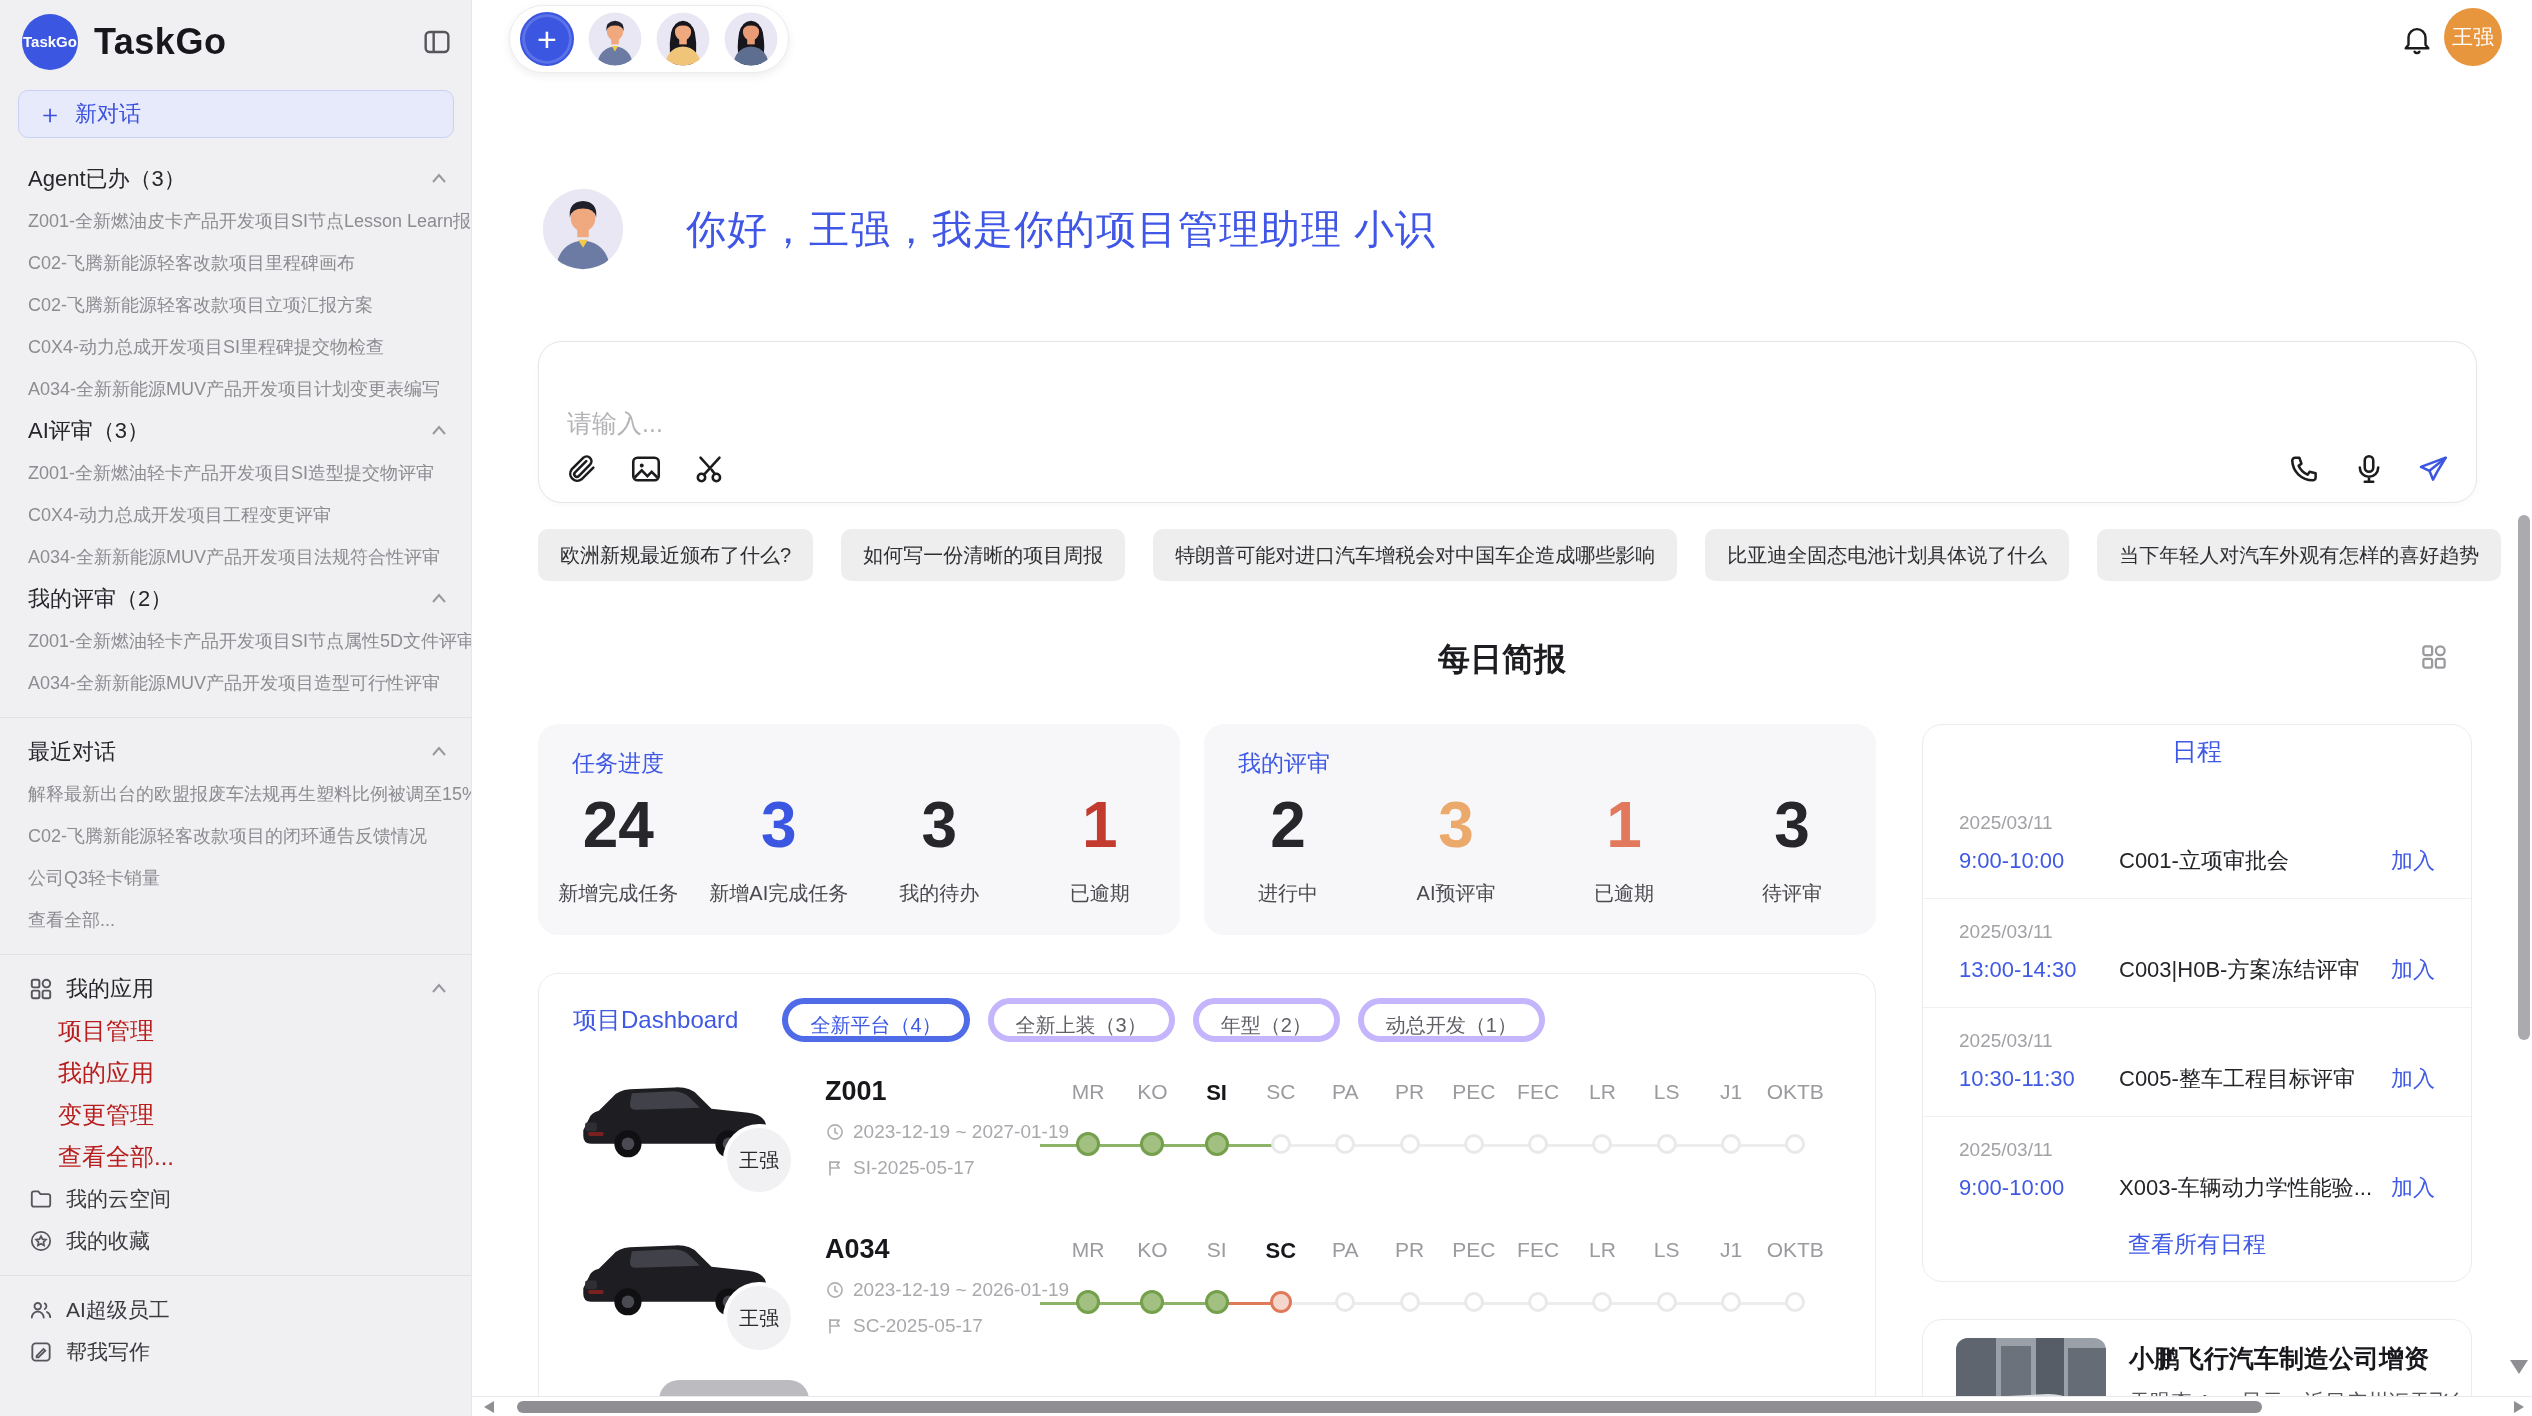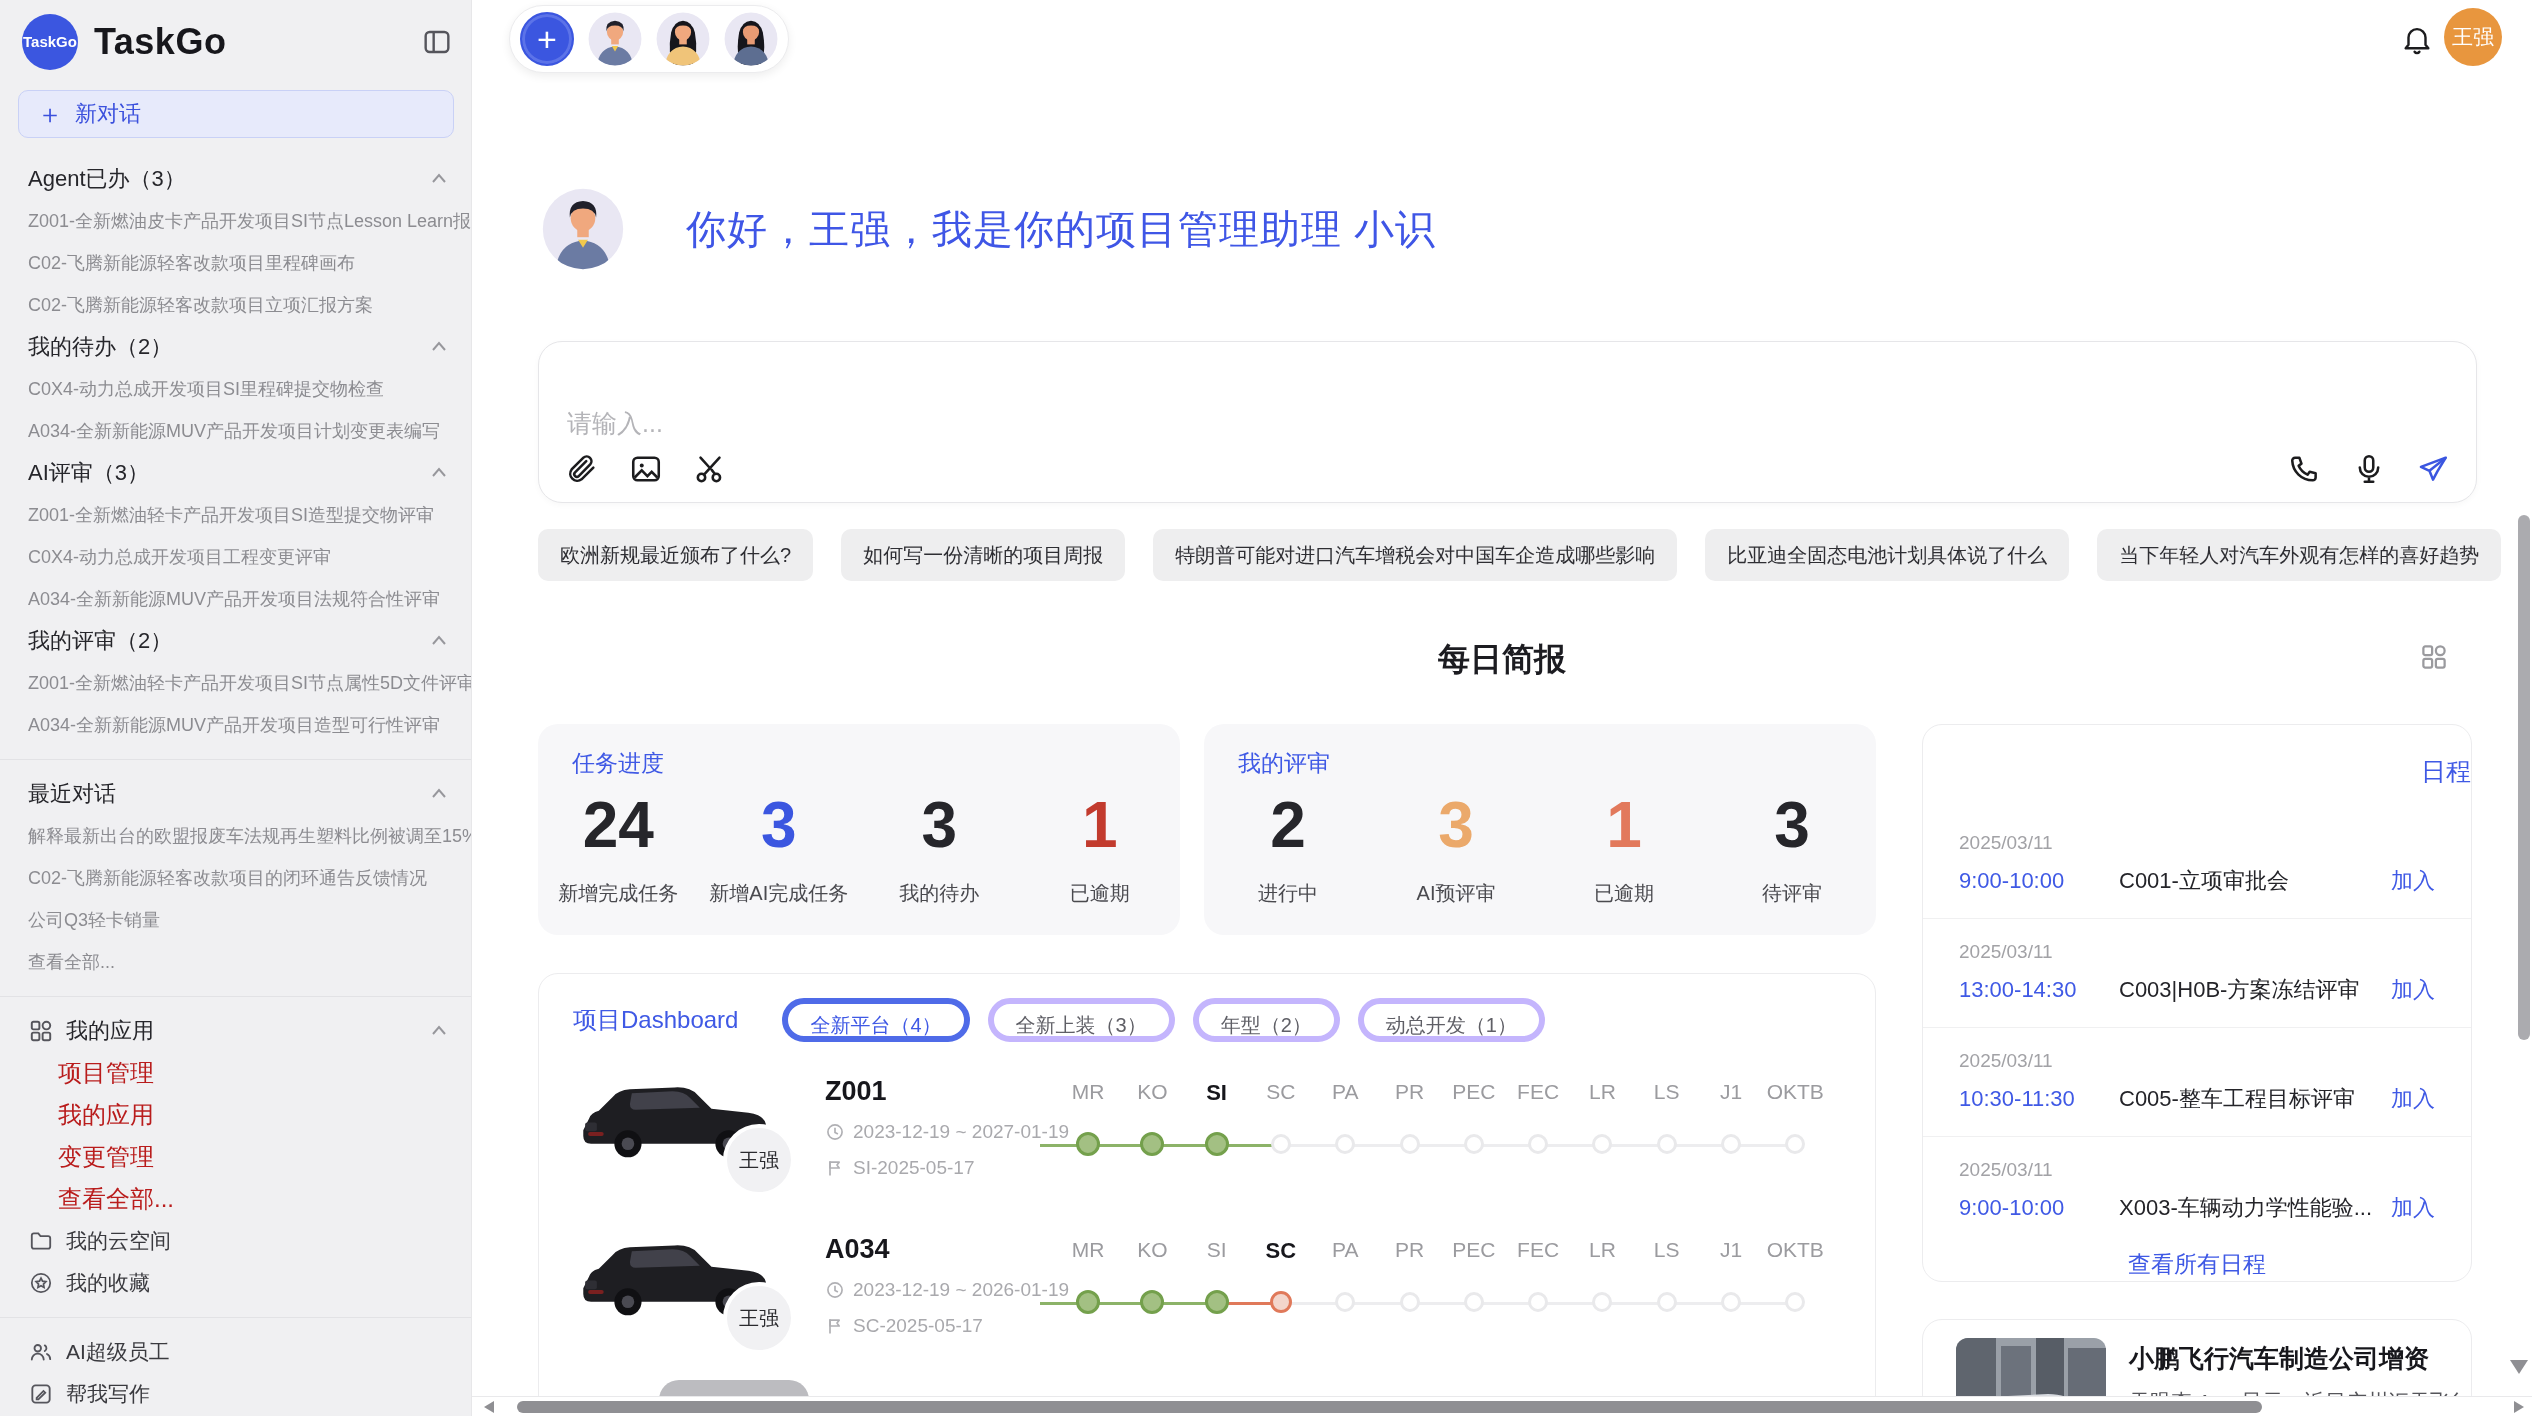--- a/index.html
+++ b/index.html
@@ -100,21 +100,21 @@
   .ms-label.cur { color:#17171c; font-weight:700; font-size:22px; }
   .ms-seg { position:absolute; top:80px; height:3px; }
   .ms-node { position:absolute; top:70px; transform:translateX(-50%); border-radius:50%; }
   .ms-node.empty { width:20px; height:20px; background:#fff; border:3px solid #e9e9eb; }
   .ms-node.done { width:24px; height:24px; background:#a3c083; border:3px solid #74a04c; top:68px; }
   .ms-node.overdue { width:22px; height:22px; background:#f3d6cc; border:3px solid #e0795a; top:69px; }
   .sliver { position:absolute; left:120px; top:406px; width:150px; height:40px; background:#bcbcc0; border-radius:20px; }
 
   .sched-card { position:absolute; left:1450px; top:724px; width:550px; height:558px;
     border:1px solid #ececee; border-radius:20px; background:#fff; overflow:hidden; }
-  .sched-title { text-align:right; margin-top:30px; font-size:25px; color:#3f59e5; }
+  .sched-title { text-align:center; margin-top:10px; font-size:25px; color:#3f59e5; }
   .sched-list { margin-top:44px; }
   .sch-item { padding:0 36px 22px; margin-bottom:22px; border-bottom:1px solid #f0f0f1; }
   .sch-item:last-child { border-bottom:none; margin-bottom:0; }
   .sch-date { font-size:19px; color:#a2a2a6; }
   .sch-row { display:flex; align-items:center; margin-top:12px; }
   .sch-time { width:160px; font-size:22px; color:#3f59e5; flex:none; }
   .sch-name { flex:1; font-size:22px; color:#242429; white-space:nowrap; overflow:hidden; }
   .sch-join { font-size:22px; color:#3f59e5; cursor:pointer; flex:none; }
   .sched-viewall { text-align:center; font-size:23px; color:#3f59e5; margin-top:4px; cursor:pointer; }
 
@@ -166,27 +166,20 @@
         <div class="nav-header">
           <span>Agent已办（3）</span>
           <span class="sp"></span>
           <span class="chev"><svg viewBox="0 0 24 24" fill="none" stroke="#7a7a80" stroke-width="2">
               <polyline points="6 15 12 8 18 15"></polyline>
             </svg></span>
         </div>
         <div class="nav-item">Z001-全新燃油皮卡产品开发项目SI节点Lesson Learn报告</div>
         <div class="nav-item">C02-飞腾新能源轻客改款项目里程碑画布</div>
         <div class="nav-item">C02-飞腾新能源轻客改款项目立项汇报方案</div>
-        <div class="nav-header">
-          <span>我的待办（2）</span>
-          <span class="sp"></span>
-          <span class="chev"><svg viewBox="0 0 24 24" fill="none" stroke="#7a7a80" stroke-width="2">
-              <polyline points="6 15 12 8 18 15"></polyline>
-            </svg></span>
-        </div>
         <div class="nav-item">C0X4-动力总成开发项目SI里程碑提交物检查</div>
         <div class="nav-item">A034-全新新能源MUV产品开发项目计划变更表编写</div>
         <div class="nav-header">
           <span>AI评审（3）</span>
           <span class="sp"></span>
           <span class="chev"><svg viewBox="0 0 24 24" fill="none" stroke="#7a7a80" stroke-width="2">
               <polyline points="6 15 12 8 18 15"></polyline>
             </svg></span>
         </div>
         <div class="nav-item">Z001-全新燃油轻卡产品开发项目SI造型提交物评审</div>

